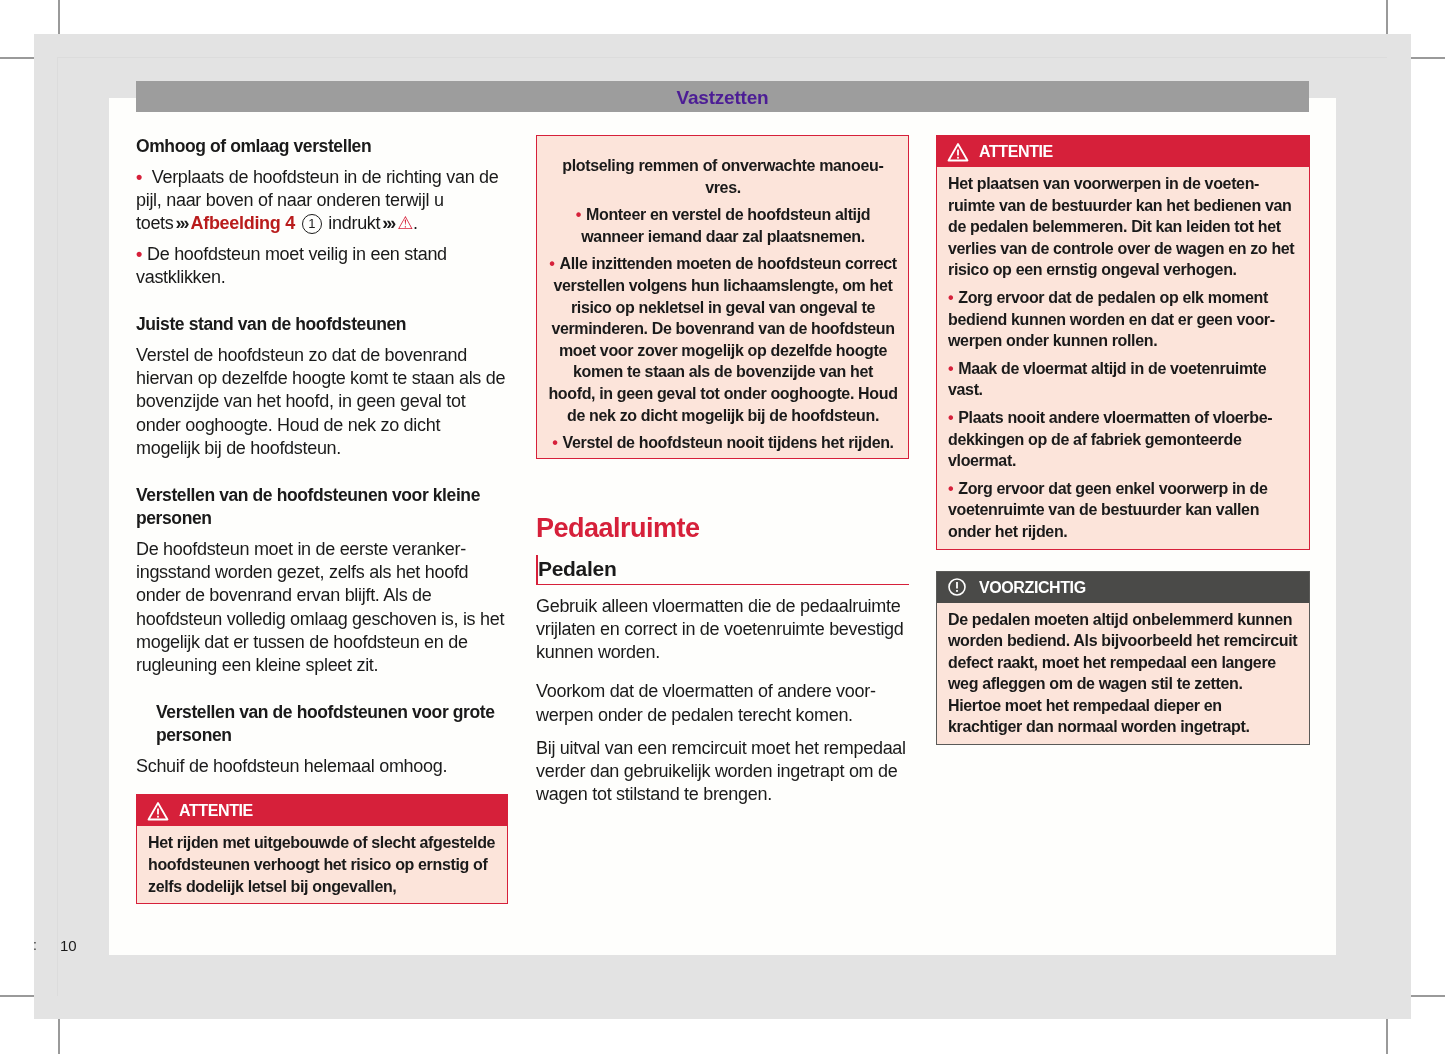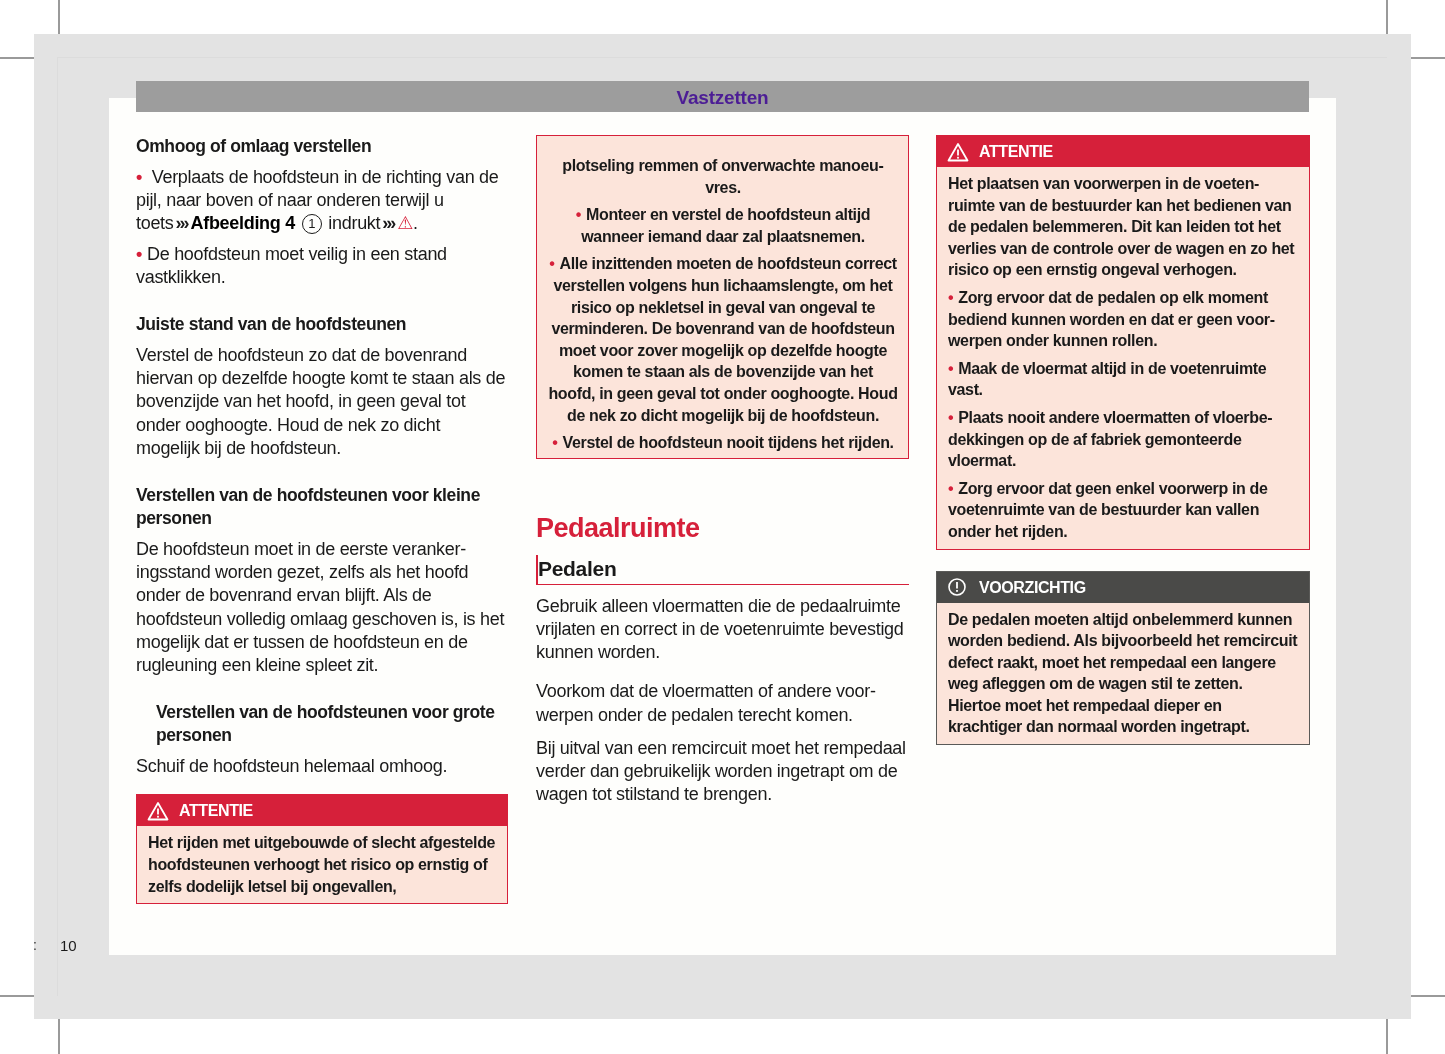--- a/index.html
+++ b/index.html
@@ -14,21 +14,21 @@
   .header-bar { position: absolute; left: 136px; top: 81px; width: 1173px; height: 31px; background: #9d9d9d; color: #4c1d95; font-weight: bold; font-size: 19px; text-align: center; line-height: 33px; font-family: "Liberation Sans", sans-serif; letter-spacing: -0.2px; }
 
   .col { position: absolute; top: 130px; font-family: "Liberation Sans", sans-serif; }
   .col1 { left: 136px; width: 372px; }
   .col2 { left: 536px; width: 373px; }
   .col3 { left: 936px; width: 374px; }
 
   .h3 { font-weight: bold; font-size: 17.5px; line-height: 23px; color: #1a1a1a; letter-spacing: -0.4px; }
   .p { font-size: 18px; line-height: 23.2px; color: #1a1a1a; letter-spacing: -0.3px; }
   .bullet::before { content: "\2022"; color: #d6203a; margin-right: 5px; font-weight: bold; }
-  .red-link { color: #000000; font-weight: bold; }
+  .red-link { color: #b91c1c; font-weight: bold; }
   .chev { font-weight: bold; letter-spacing: -2px; margin: 0 3px 0 2px; }
   .circ-num { display: inline-block; width: 20px; height: 20px; border: 1.5px solid #1a1a1a; border-radius: 50%; font-size: 13px; line-height: 17px; text-align: center; vertical-align: 1px; margin: 0 2px; }
   .warn-inline { color: #d6203a; font-size: 18px; }
 
   .box { border: 1.5px solid #d6203a; background: #fce4da; }
   .box-head { height: 31px; background: #d6203a; color: #ffffff; font-weight: bold; font-size: 16px; line-height: 33px; padding-left: 10px; letter-spacing: -0.4px; display: flex; align-items: center; }
   .box-head .ico { width: 22px; height: 20px; margin-right: 10px; display: inline-flex; }
   .box-body { padding: 6px 10px 6px 11px; font-weight: bold; font-size: 16px; line-height: 21.6px; color: #1a1a1a; letter-spacing: -0.35px; }
   .box-body .para { margin-bottom: 6px; }
   .box-body .para:last-child { margin-bottom: 0; }

